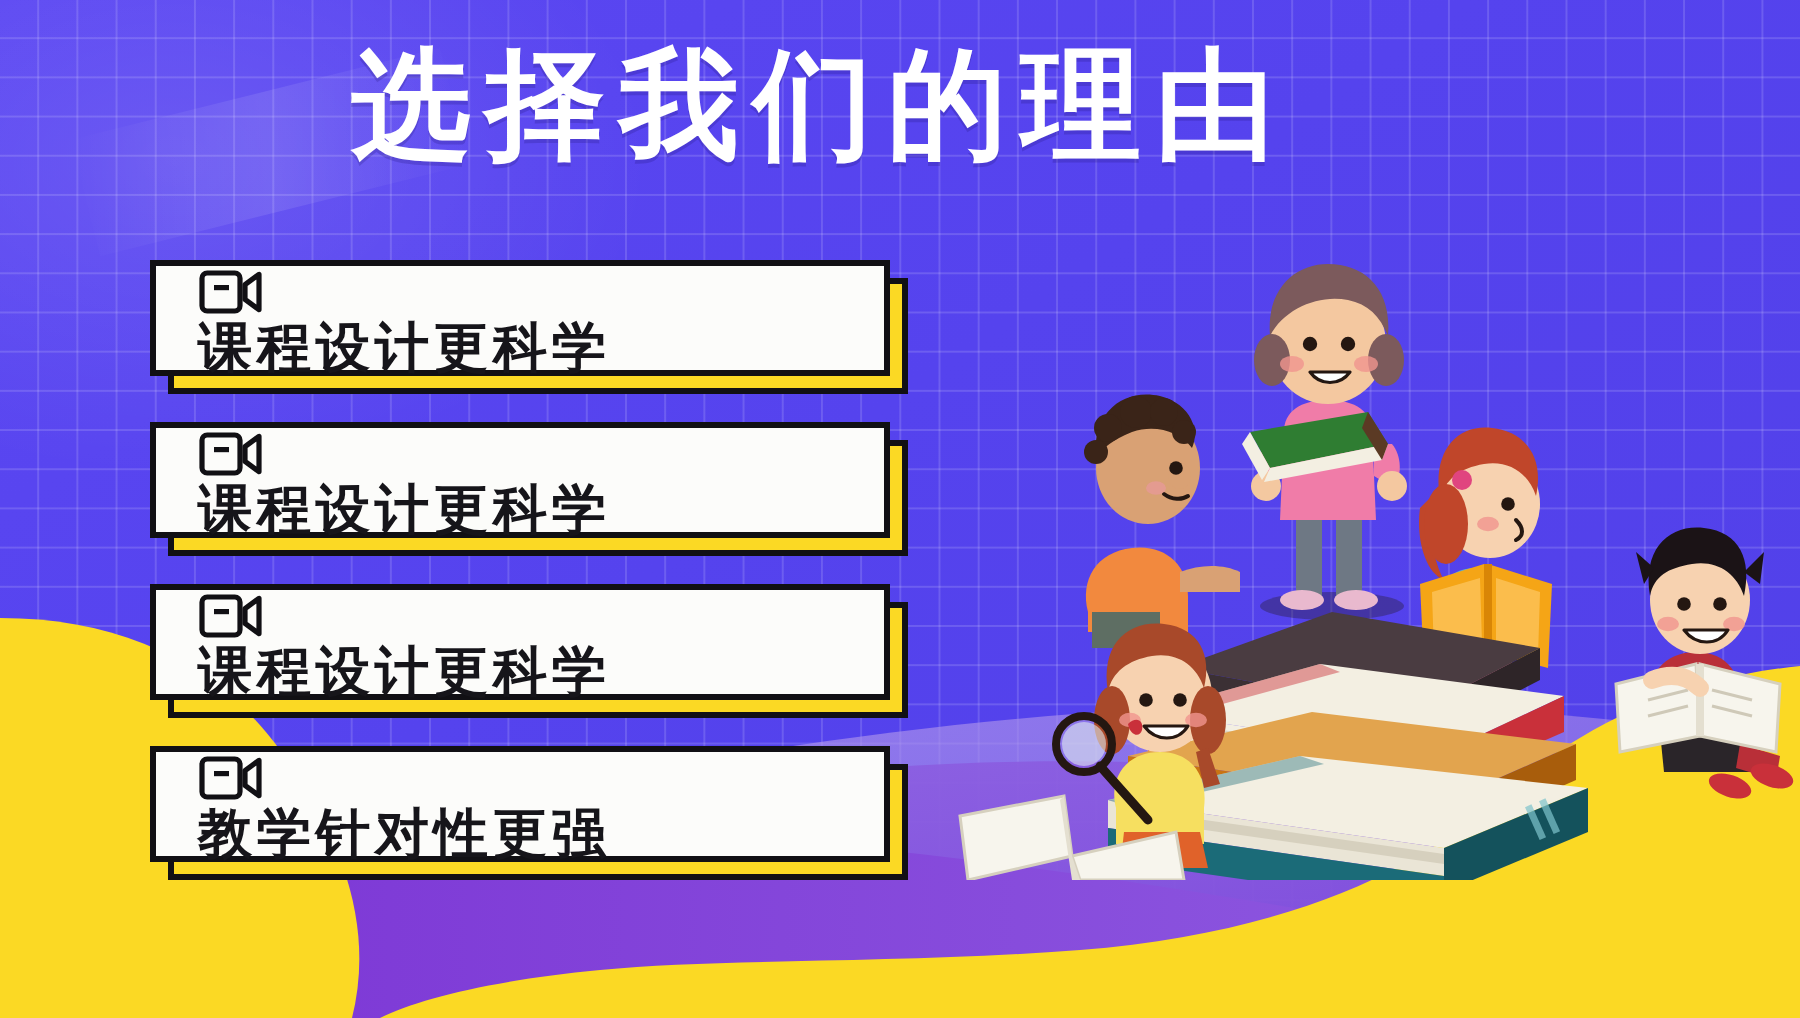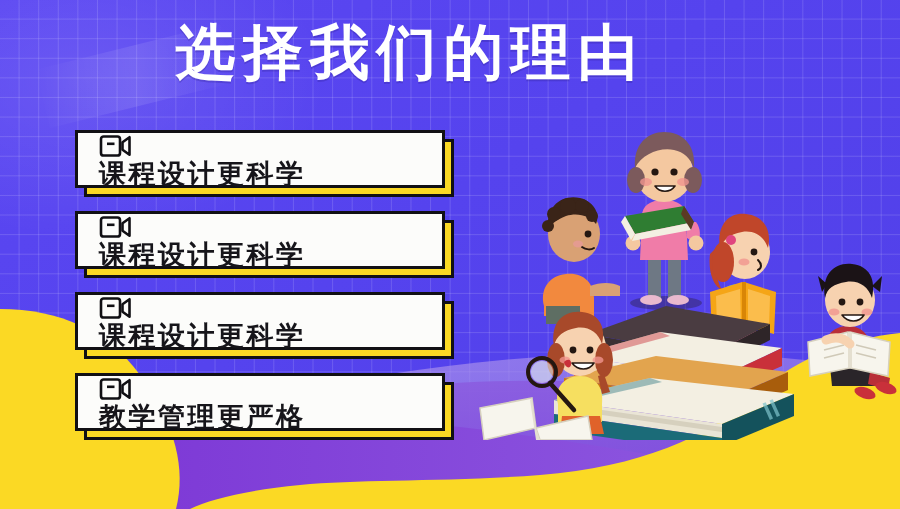--- a/index.html
+++ b/index.html
@@ -222,21 +222,21 @@
     </div>
 
     <div class="feature-row">
       <div class="feature-shadow"></div>
       <div class="feature-card">
         <svg class="cam-icon" viewBox="0 0 34 26" aria-hidden="true">
           <rect x="2" y="3.5" width="19" height="19" rx="2.6" fill="none" stroke="#111014" stroke-width="2.6"></rect>
           <rect x="8" y="9.5" width="7.5" height="2.6" fill="#111014"></rect>
           <path d="M23.5 9.3 L30.5 4.2 L30.5 21.8 L23.5 16.7 Z" fill="none" stroke="#111014" stroke-width="2.6" stroke-linejoin="round"></path>
         </svg>
-        <span class="feature-label">教学管理更严格</span>
+        <span class="feature-label">教学针对性更强</span>
       </div>
     </div>
 
   </div>
 
   <div class="illustration">
     <svg viewBox="0 0 430 330" xmlns="http://www.w3.org/2000/svg" aria-hidden="true">
 
       <g>
         <path d="M74,196 C70,180 78,166 96,164 C112,162 124,172 124,188 L124,206 L74,206 Z" fill="#F2893E"></path>

